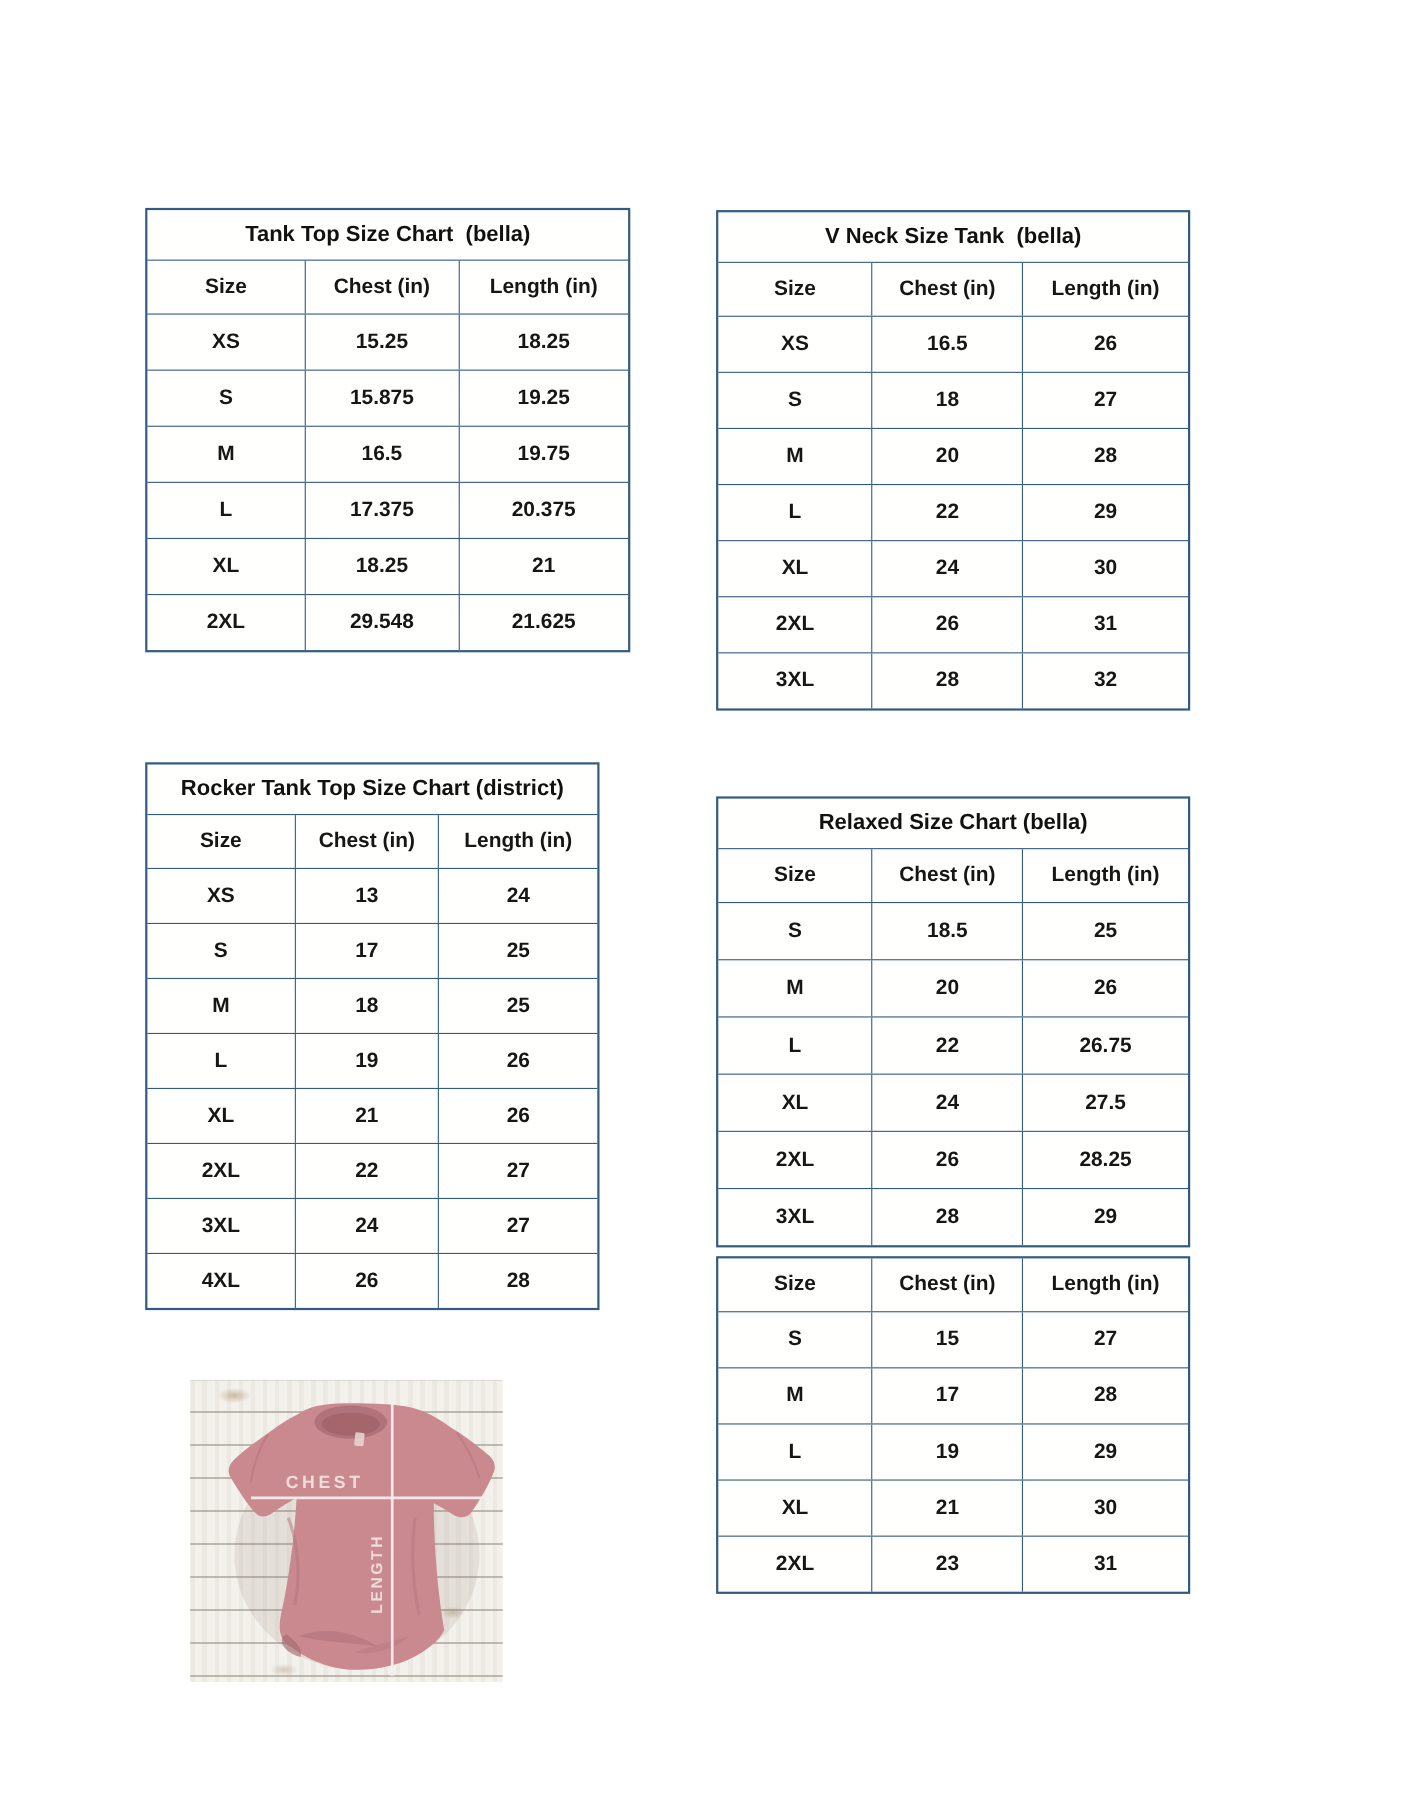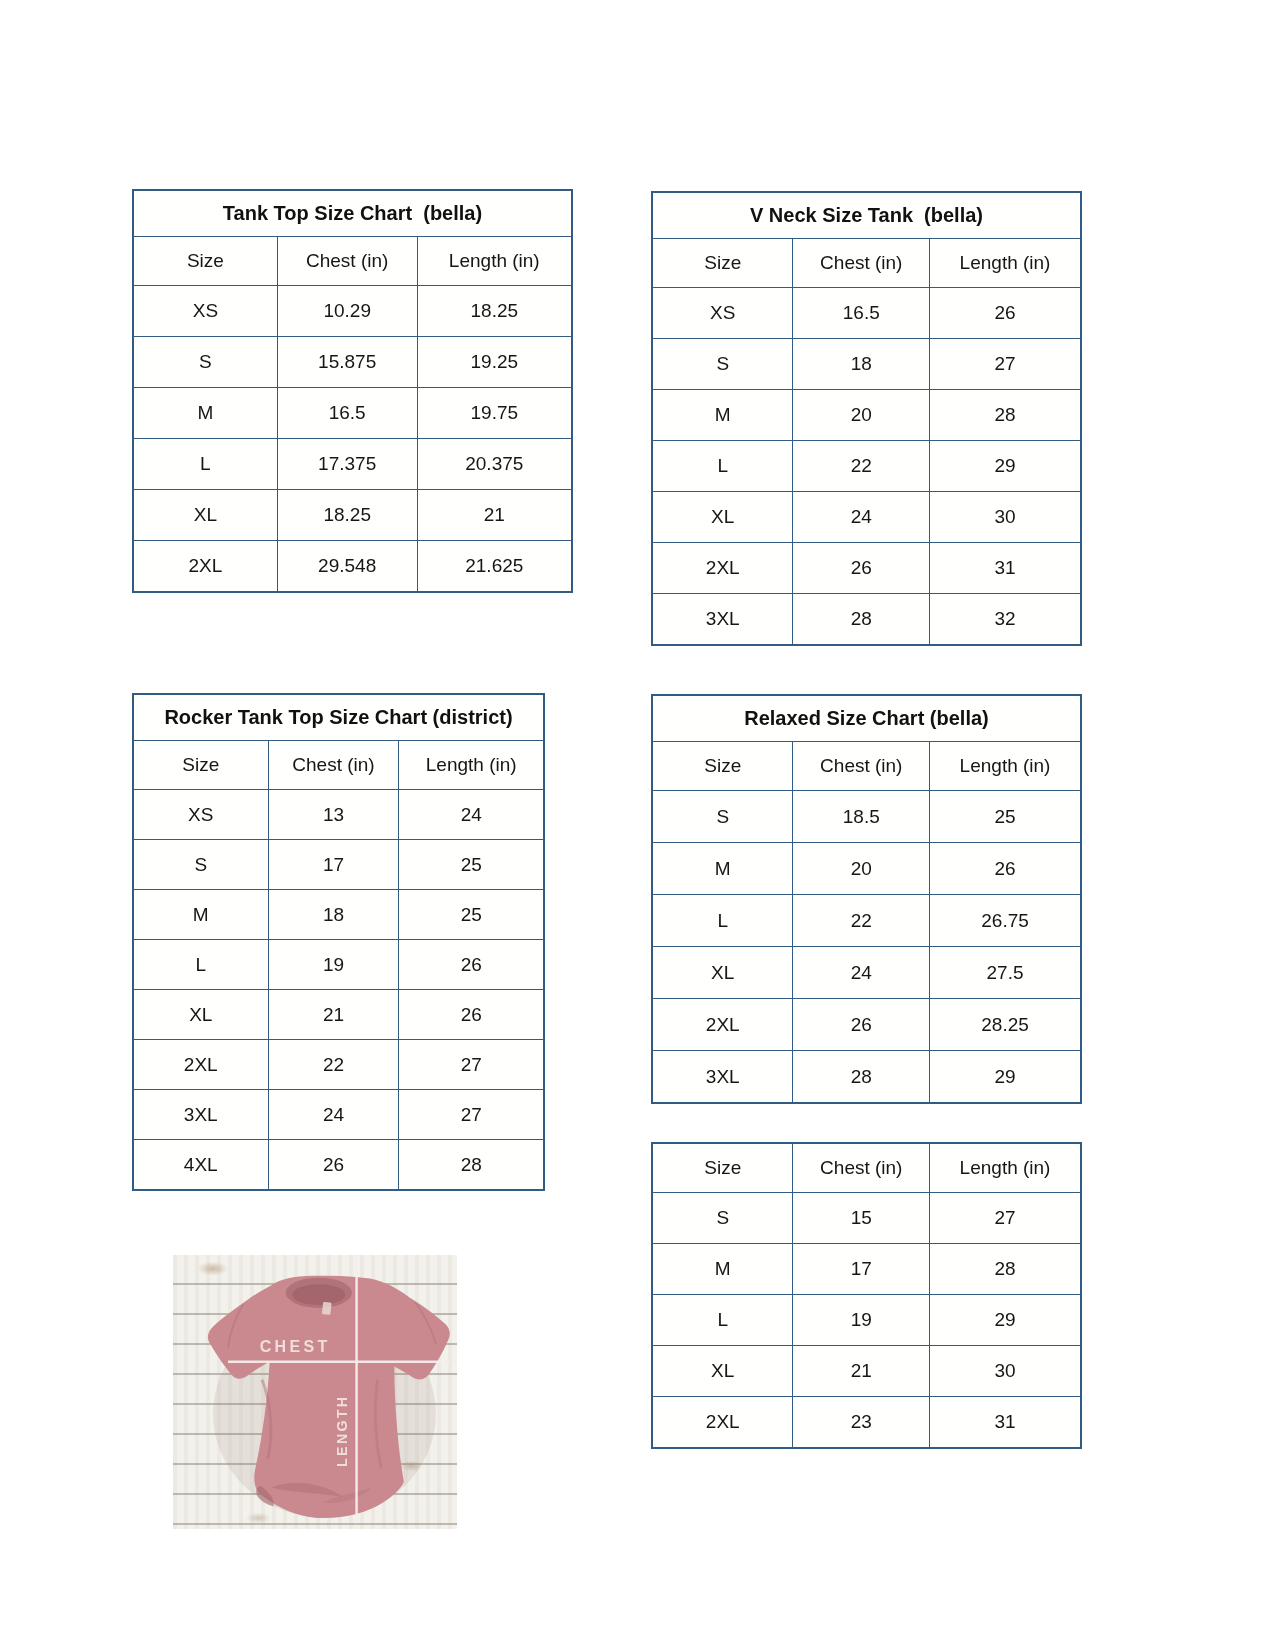--- a/index.html
+++ b/index.html
@@ -23,20 +23,21 @@
     height:45px;
     display:flex;align-items:center;justify-content:center;
     font-size:20px;font-weight:bold;
     white-space:pre;
     border-bottom:1.5px solid var(--tb);
     color:#111;
   }
   .thead,.trow{
     display:grid;
     grid-template-columns:32.9% 32% 35.1%;
+    font-weight:bold;
   }
   .thead{border-bottom:1.5px solid var(--tb);}
   .thead .tcell{height:48px;}
   .trow .tcell{height:var(--rowh,50px);}
   .trow + .trow{border-top:1.5px solid var(--tb);}
   .tcell{
     display:flex;align-items:center;justify-content:center;
     font-size:19px;
     color:#161616;
   }
@@ -69,21 +70,21 @@
   <section class="size-table" style="left:132px;top:189px;width:441px;--rowh:50px">
     <div class="ttitle">Tank Top Size Chart  (bella)</div>
     <div class="thead">
       <div class="tcell">Size</div>
       <div class="tcell">Chest (in)</div>
       <div class="tcell">Length (in)</div>
     </div>
     <div class="tbody">
         <div class="trow">
           <div class="tcell">XS</div>
-          <div class="tcell">10.29</div>
+          <div class="tcell">15.25</div>
           <div class="tcell">18.25</div>
         </div>
         <div class="trow">
           <div class="tcell">S</div>
           <div class="tcell">15.875</div>
           <div class="tcell">19.25</div>
         </div>
         <div class="trow">
           <div class="tcell">M</div>
           <div class="tcell">16.5</div>
@@ -197,21 +198,21 @@
           <div class="tcell">27</div>
         </div>
         <div class="trow">
           <div class="tcell">4XL</div>
           <div class="tcell">26</div>
           <div class="tcell">28</div>
         </div>
       </div>
   </section>
 
-  <section class="size-table" style="left:651px;top:694px;width:431px;--rowh:51px">
+  <section class="size-table" style="left:651px;top:724px;width:431px;--rowh:51px">
     <div class="ttitle">Relaxed Size Chart (bella)</div>
     <div class="thead">
       <div class="tcell">Size</div>
       <div class="tcell">Chest (in)</div>
       <div class="tcell">Length (in)</div>
     </div>
     <div class="tbody">
         <div class="trow">
           <div class="tcell">S</div>
           <div class="tcell">18.5</div>

